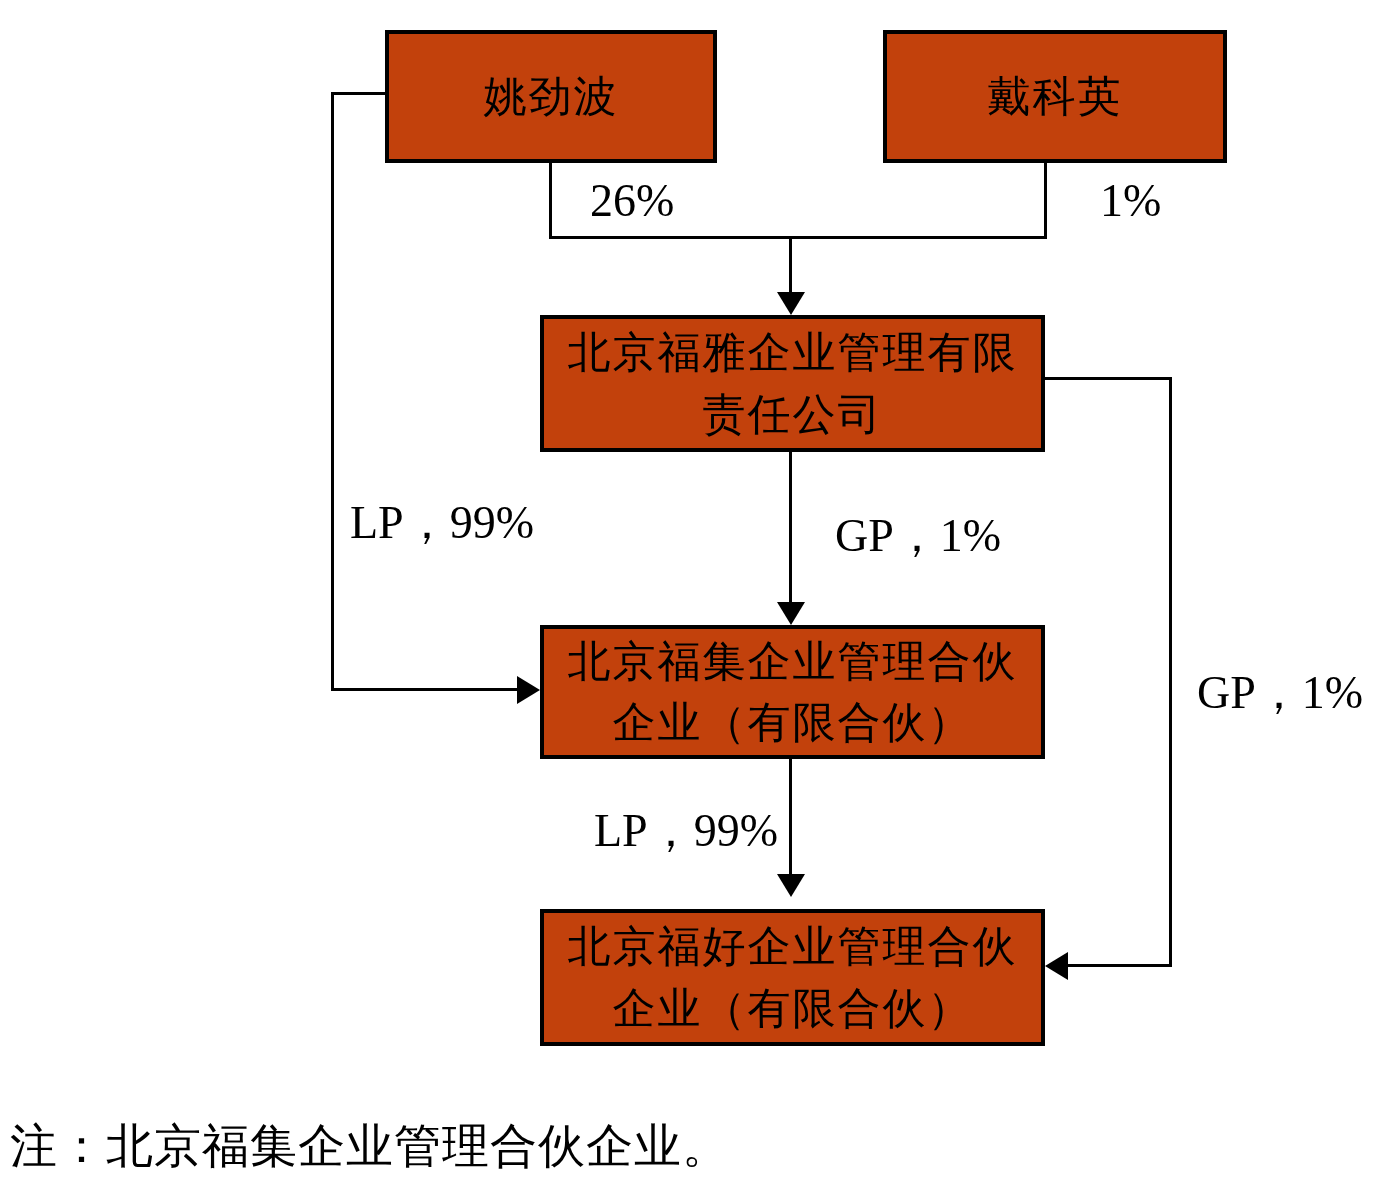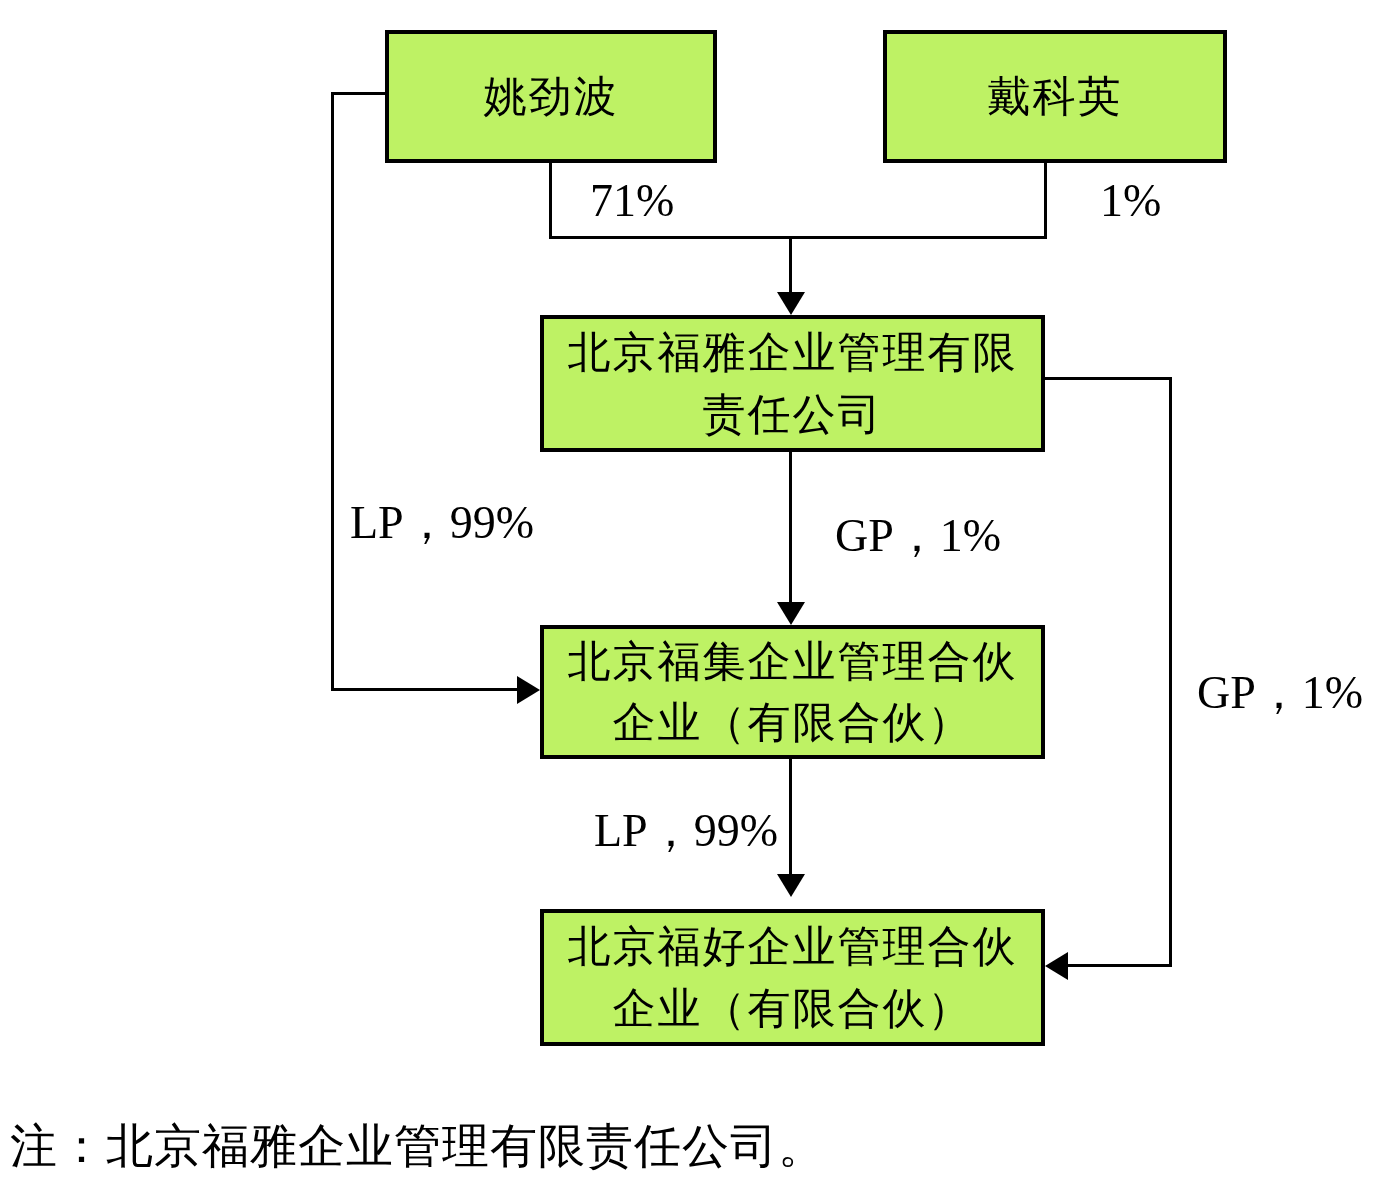--- a/index.html
+++ b/index.html
@@ -13,21 +13,21 @@
     height: 1192px;
     background: #ffffff;
     font-family: "Liberation Serif", "DejaVu Serif", serif;
     color: #000000;
     overflow: hidden;
   }
   .node {
     position: absolute;
     box-sizing: border-box;
     border: 4px solid #000000;
-    background: #bef264;
+    background: #c2410c;
     display: flex;
     align-items: center;
     justify-content: center;
     text-align: center;
     font-size: 43px;
     line-height: 1.42;
     letter-spacing: 2px;
     font-family: Liberation Serif, serif;
   }
   .node .inner {
@@ -114,22 +114,22 @@
   <div class="arrow down" style="left:777px; top:602px;"></div>
 
   <div class="line" style="left:789px; top:759px; width:3px; height:116px;"></div>
   <div class="arrow down" style="left:777px; top:874px;"></div>
 
   <div class="line" style="left:1045px; top:377px; width:127px; height:3px;"></div>
   <div class="line" style="left:1169px; top:377px; width:3px; height:590px;"></div>
   <div class="line" style="left:1068px; top:964px; width:104px; height:3px;"></div>
   <div class="arrow left" style="left:1045px; top:952px;"></div>
 
-  <div class="edge-label" style="left:590px; top:178px;">71%</div>
+  <div class="edge-label" style="left:590px; top:178px;">26%</div>
   <div class="edge-label" style="left:1100px; top:178px;">1%</div>
   <div class="edge-label" style="left:350px; top:500px;">LP，99%</div>
   <div class="edge-label" style="left:835px; top:513px;">GP，1%</div>
   <div class="edge-label" style="left:594px; top:808px;">LP，99%</div>
   <div class="edge-label" style="left:1197px; top:670px;">GP，1%</div>
 
-  <div class="footnote">注：北京福雅企业管理有限责任公司。</div>
+  <div class="footnote">注：北京福集企业管理合伙企业。</div>
 
 </div>
 
 </body></html>

